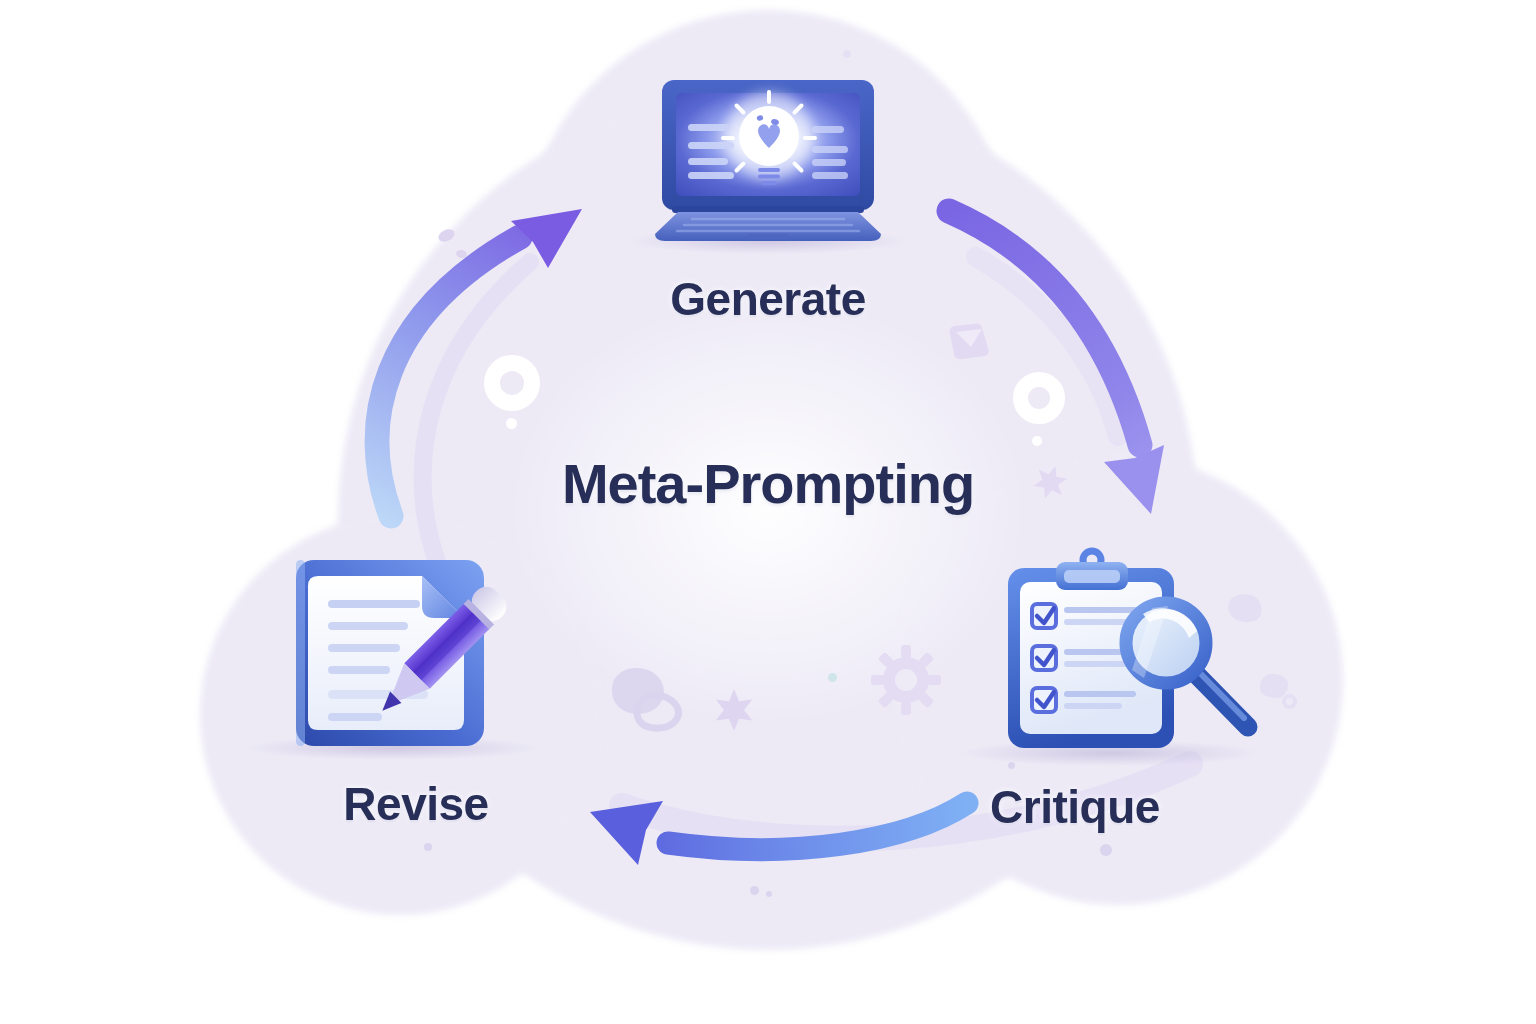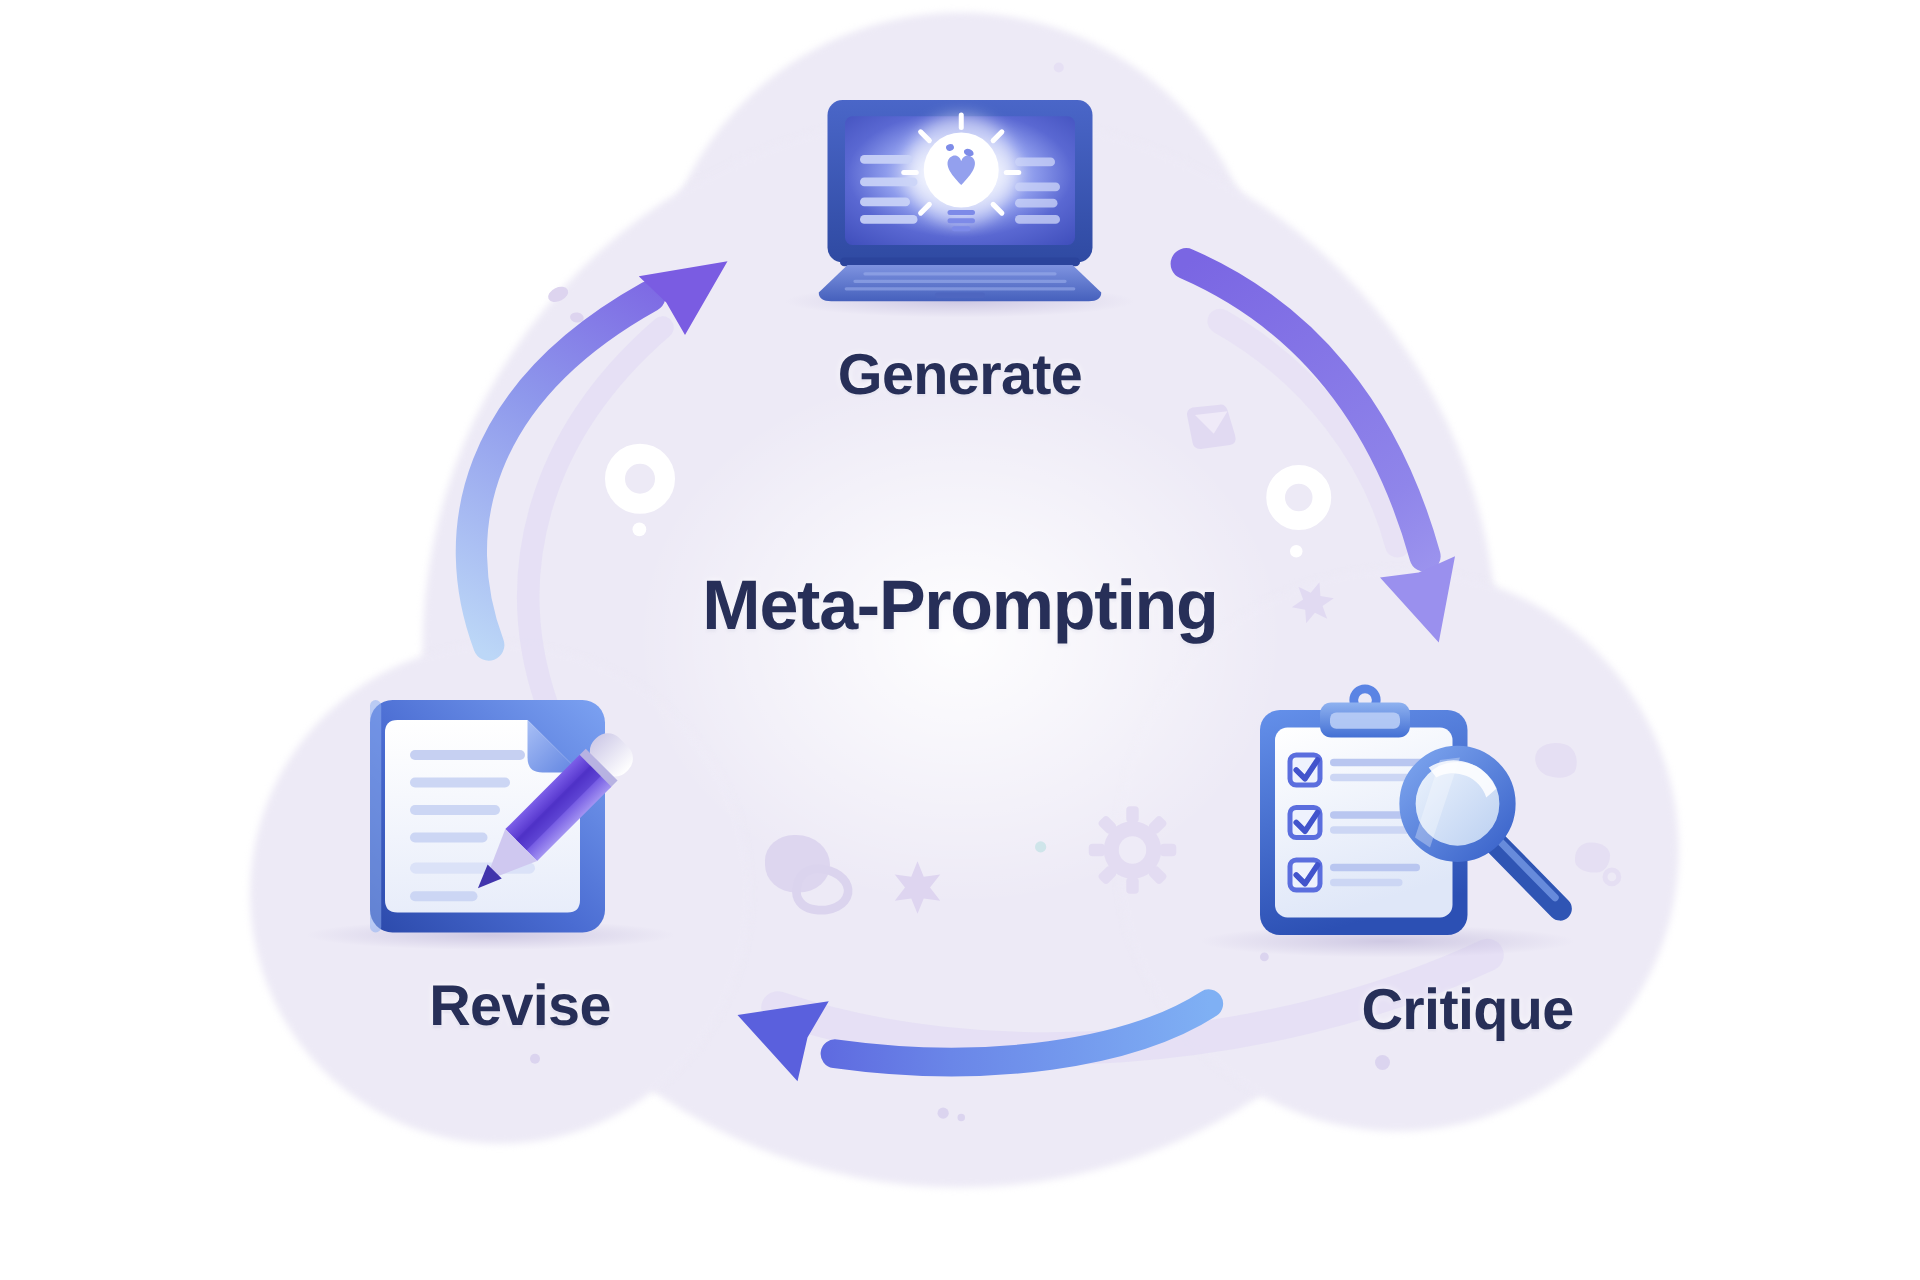--- a/index.html
+++ b/index.html
@@ -294,19 +294,19 @@
       <rect x="64" y="157" width="58" height="6" rx="3" fill="#ccd6f4"></rect>
     </g>
     <g>
       <line x1="197" y1="129" x2="248" y2="181" stroke="#2f55b4" stroke-width="19" stroke-linecap="round"></line>
       <line x1="199" y1="126" x2="244" y2="172" stroke="#7fa2ec" stroke-width="6" opacity="0.7" stroke-linecap="round"></line>
       <circle cx="166" cy="97" r="40" fill="url(#glassG)" stroke="url(#rimG)" stroke-width="13"></circle>
       <path d="M143 68 A37 37 0 0 1 197 85 L189 92 A28 28 0 0 0 149 76 Z" fill="#ffffff" opacity="0.85"></path>
       <polygon points="152,62 168,60 144,132 132,124" fill="#ffffff" opacity="0.3"></polygon>
     </g>
   </svg>
-  <div class="node-label" style="left:1174px;top:780px;">Critique</div>
+  <div class="node-label" style="left:1075px;top:780px;">Critique</div>
 
   <div class="title">
     <div>Meta-Prompting</div>
   </div>
 
 </div>
 
 </body></html>

